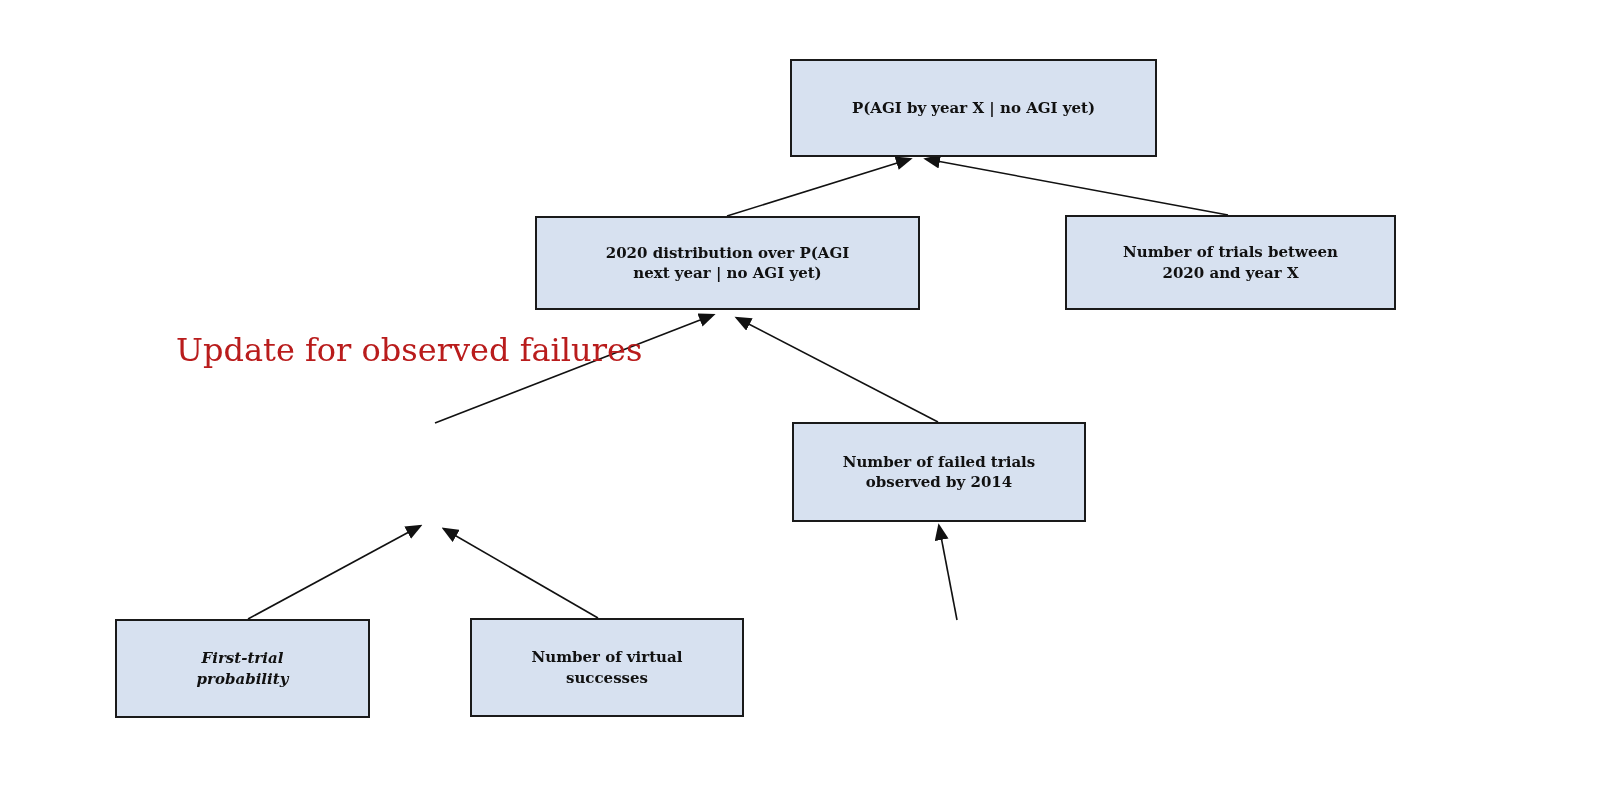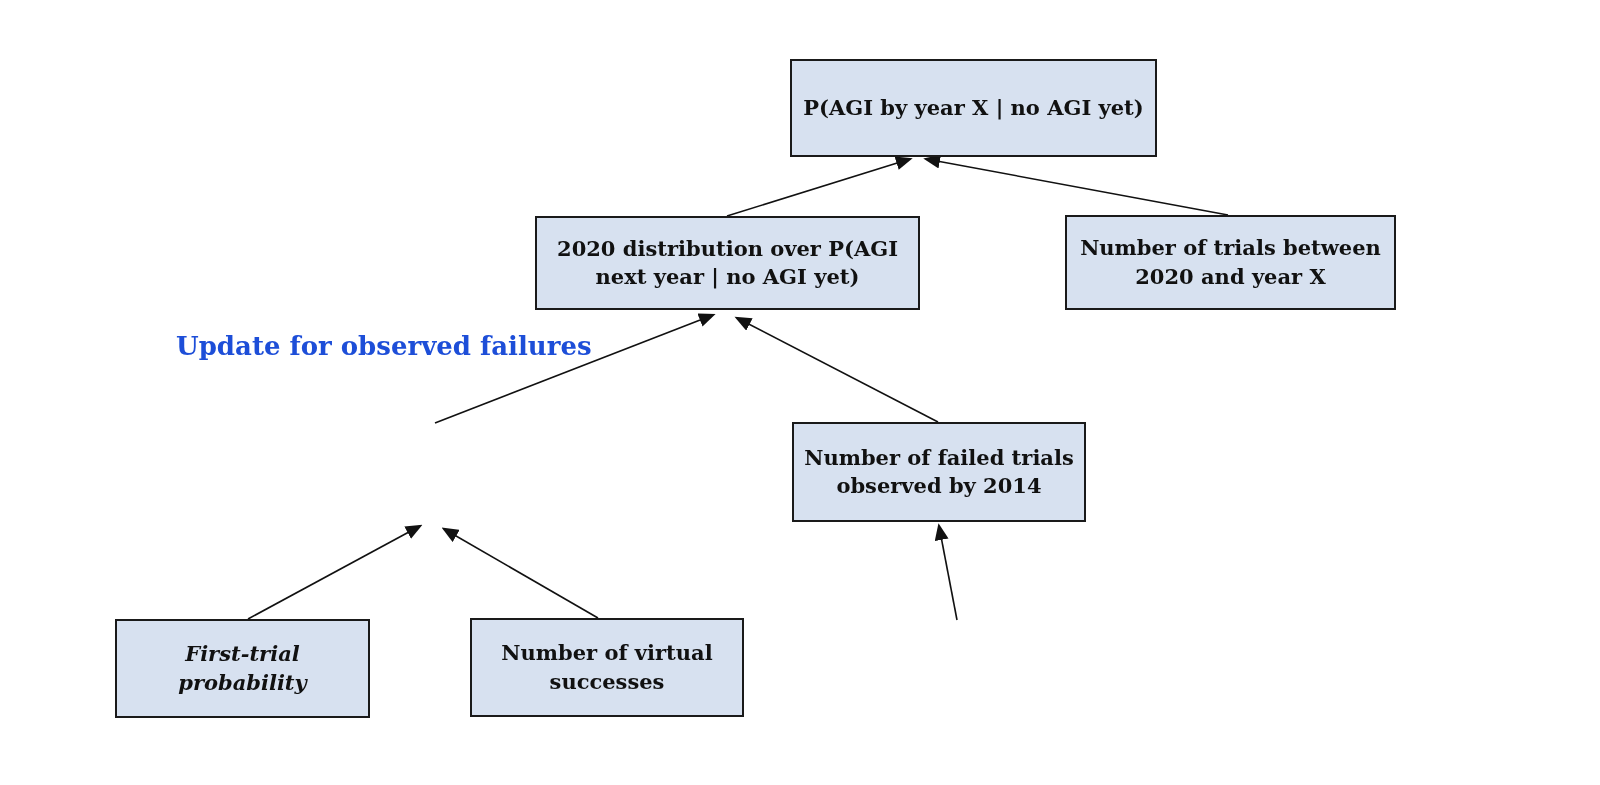--- a/index.html
+++ b/index.html
@@ -27,30 +27,30 @@
     position: absolute;
     box-sizing: border-box;
     background: #d7e1f0;
     border: 2px solid #1a1a1a;
     display: flex;
     align-items: center;
     justify-content: center;
     text-align: center;
     white-space: pre-line;
     font-weight: bold;
-    font-size: 21px;
+    font-size: 15px;
     line-height: 1.35;
     color: #111111;
     padding: 4px 10px;
   }
   .annotation {
     position: absolute;
-    font-size: 26px;
-    font-weight: bold;
-    color: #1d4ed8;
+    font-size: 32px;
+    font-weight: normal;
+    color: #b91c1c;
     white-space: nowrap;
   }
   
   .n-root              { left: 790px;  top: 59px;  width: 367px; height: 98px; }
   .n-dist2020          { left: 535px;  top: 216px; width: 385px; height: 94px; }
   .n-trials-between    { left: 1065px; top: 215px; width: 331px; height: 95px; }
   .n-initial-dist      { left: 258px;  top: 423px; width: 350px; height: 100px; }
   .n-failed-trials     { left: 792px;  top: 422px; width: 294px; height: 100px; }
   .n-first-trial       { left: 115px;  top: 619px; width: 255px; height: 99px; font-style: italic; }
   .n-virtual-successes { left: 470px;  top: 618px; width: 274px; height: 99px; }

